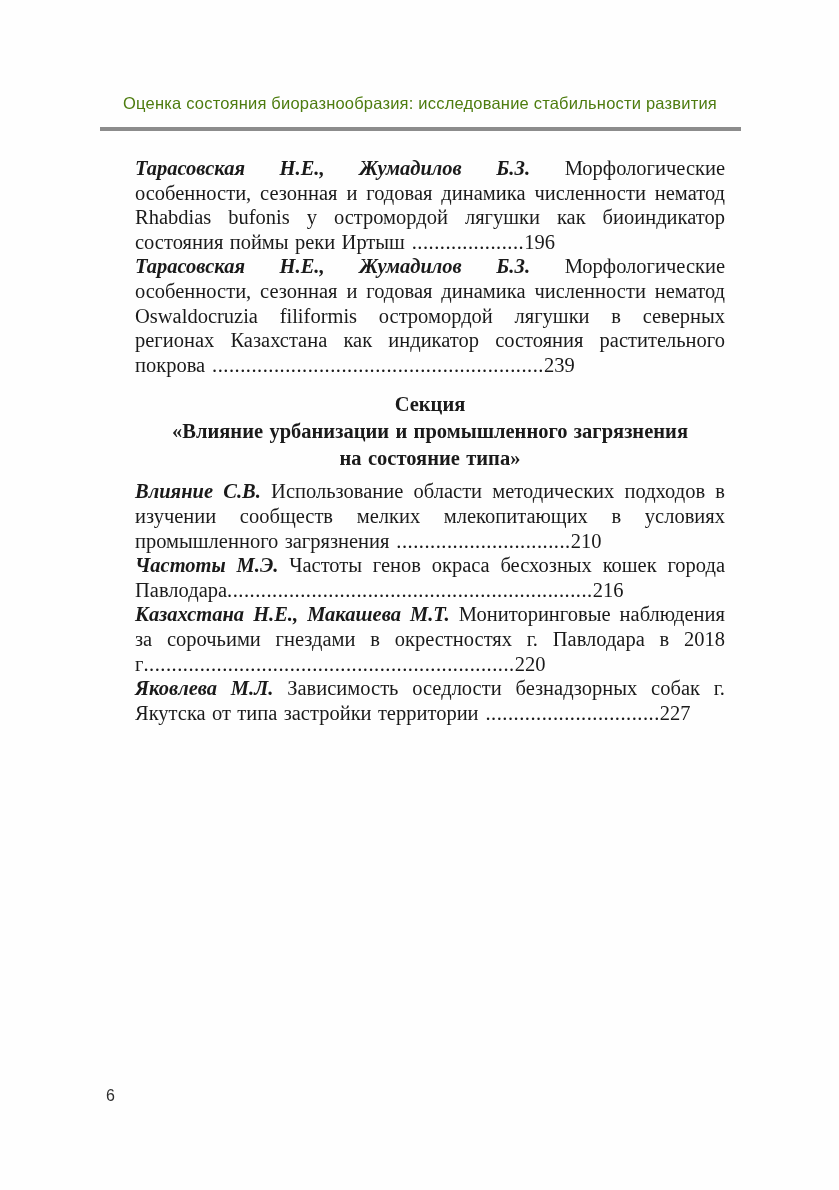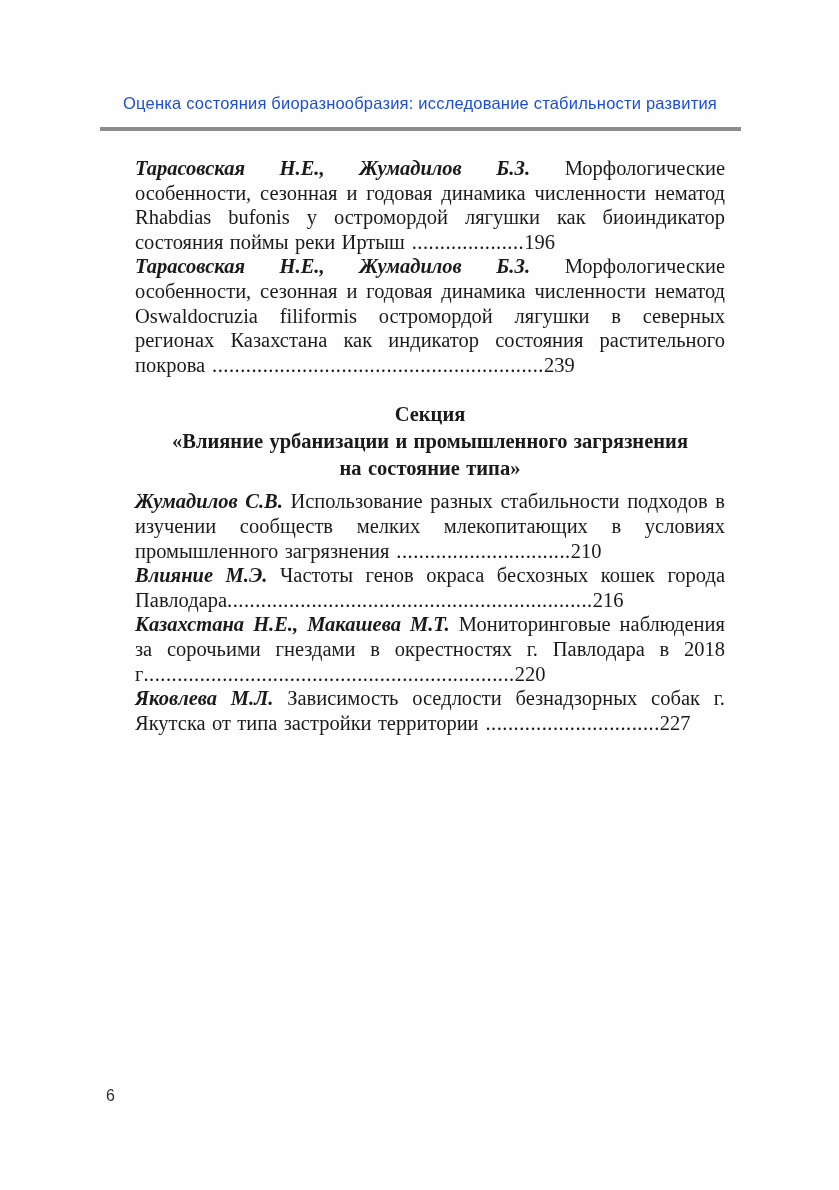--- a/index.html
+++ b/index.html
@@ -13,21 +13,21 @@
     color: #1a1a1a;
   }
   .running-header {
     position: absolute;
     left: 100px;
     top: 94px;
     width: 640px;
     text-align: center;
     font-family: "Liberation Sans", sans-serif;
     font-size: 16.5px;
-    color: #1d4ed8;
+    color: #4d7c0f;
     letter-spacing: 0.2px;
     white-space: nowrap;
   }
   .header-rule {
     position: absolute;
     left: 100px;
     top: 127px;
     width: 641px;
     height: 4px;
     background: #8c8c8c;
@@ -39,21 +39,21 @@
     width: 590px;
     font-size: 20.5px;
     line-height: 24.6px;
     text-align: justify;
     word-spacing: 0.06em;
   }
   .entry { margin: 0; }
   .authors { font-weight: bold; font-style: italic; }
   .dots { letter-spacing: 0.5px; }
   .section-heading {
-    margin: 24px 0 7px 0;
+    margin: 14px 0 7px 0;
     text-align: center;
     font-weight: bold;
     line-height: 27px;
   }
   .page-number {
     position: absolute;
     left: 106px;
     top: 1087px;
     font-family: "Liberation Sans", sans-serif;
     font-size: 16px;
@@ -74,23 +74,23 @@
     <p class="entry"><span class="authors">Тарасовская Н.Е., Жумадилов Б.З.</span> <span>Морфологические особенности, сезонная и годовая динамика численности нематод Rhabdias bufonis у остромордой лягушки как биоиндикатор состояния поймы реки Иртыш</span><span class="dots"> ....................</span><span>196</span></p>
 
     <p class="entry"><span class="authors">Тарасовская Н.Е., Жумадилов Б.З.</span> <span>Морфологические особенности, сезонная и годовая динамика численности нематод Oswaldocruzia filiformis остромордой лягушки в северных регионах Казахстана как индикатор состояния растительного покрова</span><span class="dots"> ...........................................................</span><span>239</span></p>
 
     <div class="section-heading">
       <div>Секция</div>
       <div>«Влияние урбанизации и промышленного загрязнения</div>
       <div>на состояние типа»</div>
     </div>
 
-    <p class="entry"><span class="authors">Жумадилов С.В.</span> <span>Использование разных стабильности подходов в изучении сообществ мелких млекопитающих в условиях промышленного загрязнения</span><span class="dots"> ...............................</span><span>210</span></p>
+    <p class="entry"><span class="authors">Влияние С.В.</span> <span>Использование области методических подходов в изучении сообществ мелких млекопитающих в условиях промышленного загрязнения</span><span class="dots"> ...............................</span><span>210</span></p>
 
-    <p class="entry"><span class="authors">Влияние М.Э.</span> <span>Частоты генов окраса бесхозных кошек города Павлодара</span><span class="dots">.................................................................</span><span>216</span></p>
+    <p class="entry"><span class="authors">Частоты М.Э.</span> <span>Частоты генов окраса бесхозных кошек города Павлодара</span><span class="dots">.................................................................</span><span>216</span></p>
 
     <p class="entry"><span class="authors">Казахстана Н.Е., Макашева М.Т.</span> <span>Мониторинговые наблюдения за сорочьими гнездами в окрестностях г. Павлодара в 2018 г</span><span class="dots">..................................................................</span><span>220</span></p>
 
     <p class="entry"><span class="authors">Яковлева М.Л.</span> <span>Зависимость оседлости безнадзорных собак г. Якутска от типа застройки территории</span><span class="dots"> ...............................</span><span>227</span></p>
 
   </div>
 
   <div class="page-number">6</div>
 
 </div>

